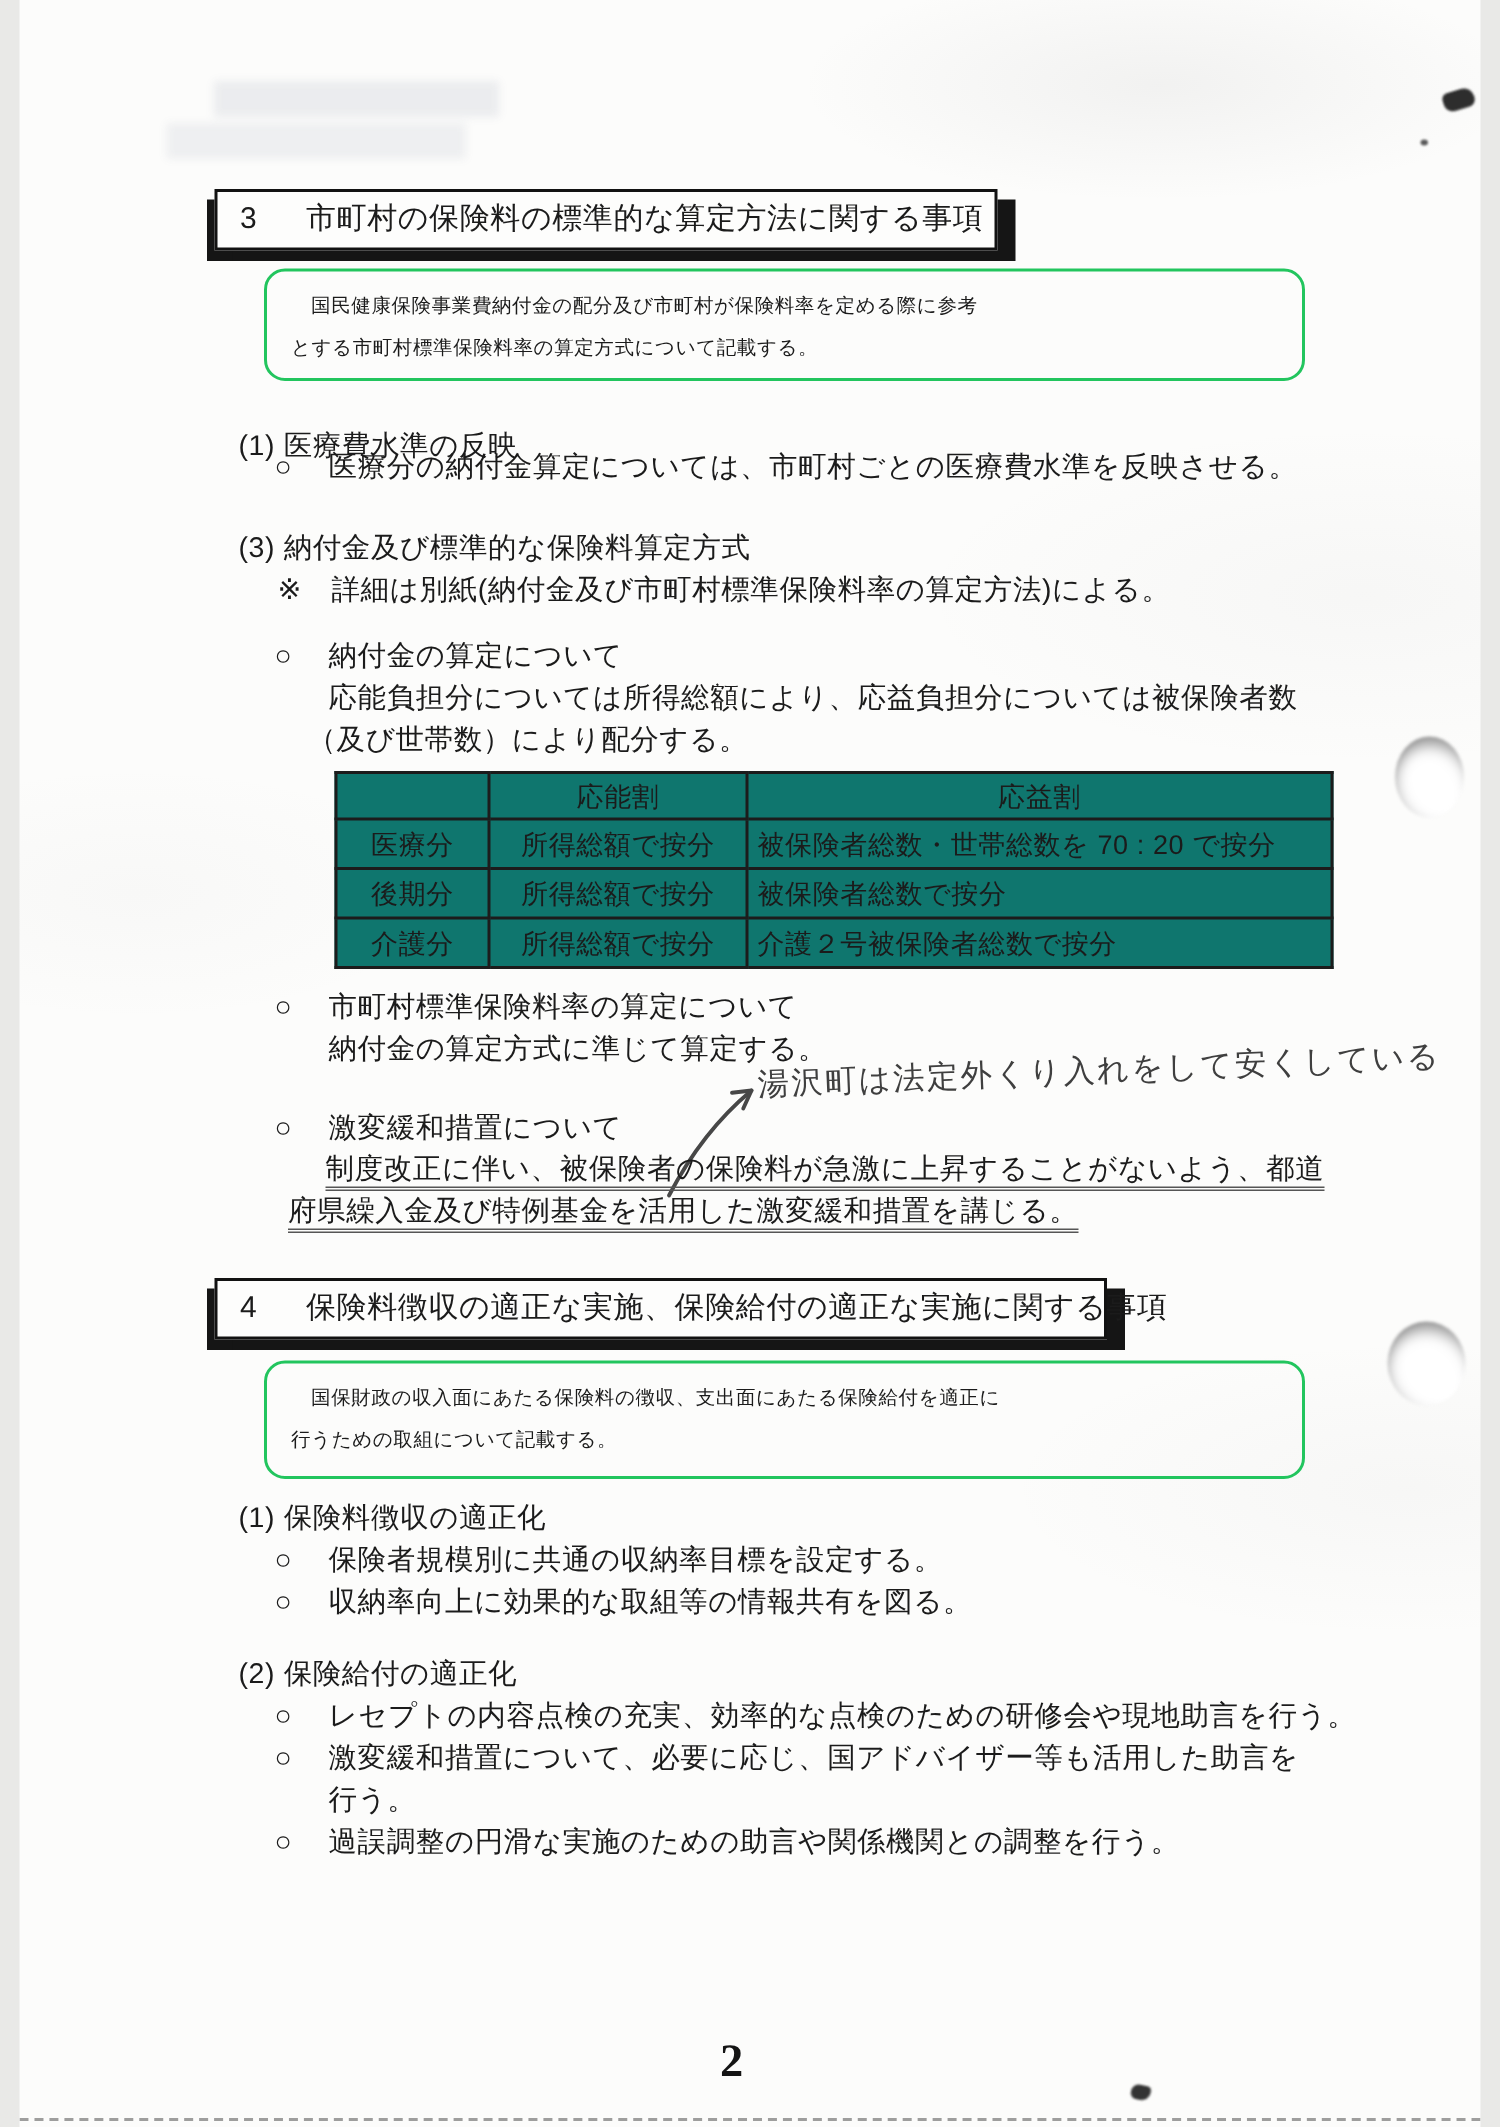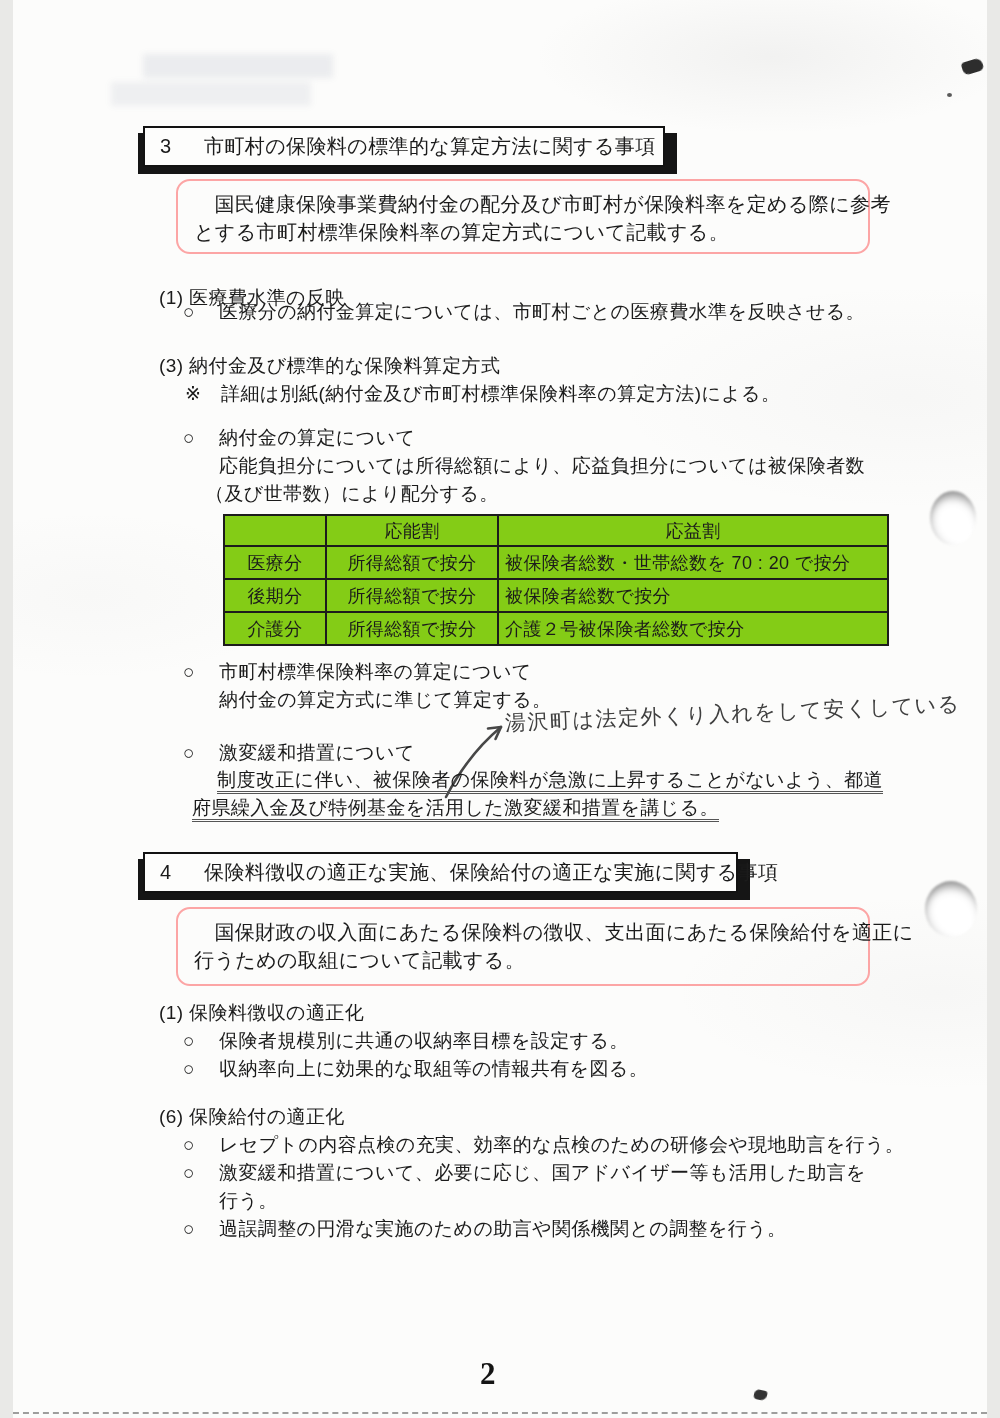--- a/index.html
+++ b/index.html
@@ -29,29 +29,29 @@
   .head-box{
     position:absolute;height:37px;line-height:37px;
     background:#fdfdfc;border:2px solid #121212;
     box-shadow:12px 7px 0 0 #151515, -5px 7px 0 0 #151515;
     font-size:20px;white-space:nowrap;padding-left:15px;
   }
   .head-no{display:inline-block;width:44px;}
   
   .round-box{
     position:absolute;background:transparent;
-    border:2px solid #fca5a5;border-radius:14px;
-    padding:9px 16px 0 16px;font-size:20px;line-height:28px;
+    border:2px solid #22c55e;border-radius:14px;
+    padding:9px 16px 0 16px;font-size:13px;line-height:28px;
   }
   .round-box .line{white-space:nowrap;}
   
   table.alloc{
     position:absolute;left:210px;top:514px;
     border-collapse:collapse;table-layout:fixed;
-    font-size:18px;background:#84cc16;
+    font-size:18px;background:#0f766e;
   }
   table.alloc th,table.alloc td{
     border:2px solid #1c1c1c;padding:0 6px;
     font-weight:normal;overflow:hidden;
   }
   table.alloc th{height:29px;text-align:center;}
   table.alloc td{height:31px;}
   td.c1{width:88px;text-align:center;}
   td.c2,th.c2{width:158px;text-align:center;}
   td.c3,th.c3{width:376px;text-align:left;padding-left:10px;}
@@ -193,21 +193,21 @@
 
   <div class="abs body-text" style="left:146px;top:999px;">(1) 保険料徴収の適正化</div>
 
   <div class="abs body-text" style="left:170px;top:1027px;">
     <span class="marker">○</span><span>保険者規模別に共通の収納率目標を設定する。</span>
   </div>
   <div class="abs body-text" style="left:170px;top:1055px;">
     <span class="marker">○</span><span>収納率向上に効果的な取組等の情報共有を図る。</span>
   </div>
 
-  <div class="abs body-text" style="left:146px;top:1103px;">(6) 保険給付の適正化</div>
+  <div class="abs body-text" style="left:146px;top:1103px;">(2) 保険給付の適正化</div>
 
   <div class="abs body-text" style="left:170px;top:1131px;">
     <span class="marker">○</span><span>レセプトの内容点検の充実、効率的な点検のための研修会や現地助言を行う。</span>
   </div>
   <div class="abs body-text" style="left:170px;top:1159px;">
     <span class="marker">○</span><span>激変緩和措置について、必要に応じ、国アドバイザー等も活用した助言を</span>
   </div>
   <div class="abs body-text" style="left:206px;top:1187px;">行う。</div>
   <div class="abs body-text" style="left:170px;top:1215px;">
     <span class="marker">○</span><span>過誤調整の円滑な実施のための助言や関係機関との調整を行う。</span>

